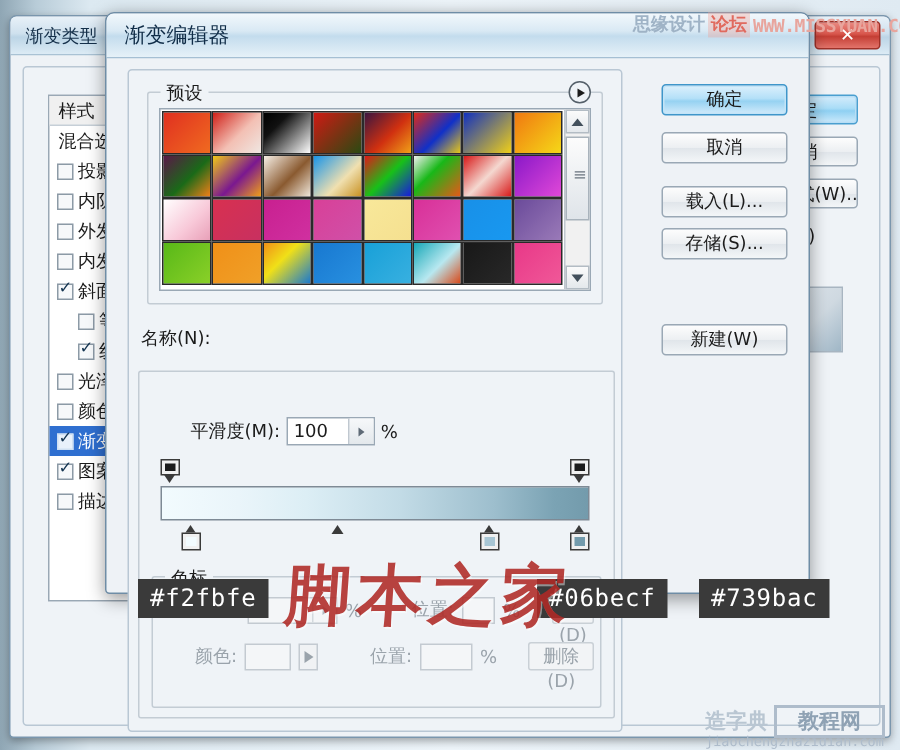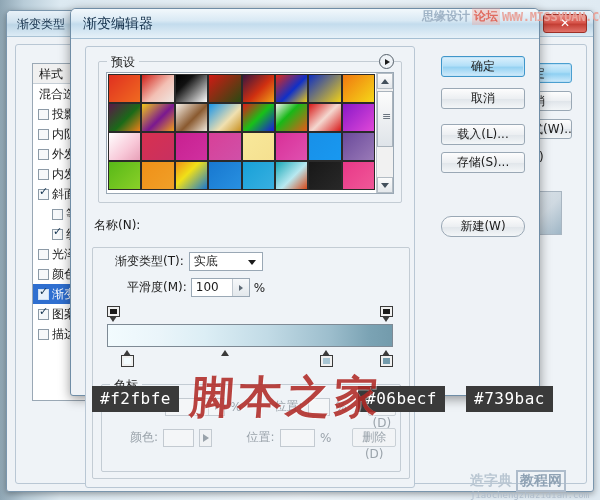--- a/index.html
+++ b/index.html
@@ -375,21 +375,21 @@
     pointer-events: none;
   }
   .wm-bottom {
     position: absolute; left: 470px; top: 470px;
     display: flex; flex-direction: column; align-items: flex-start;
   }
   .wm-bottom .r1 { display: flex; align-items: center; gap: 4px; }
   .wm-bottom .g1 { color: #b9c6d2; font-size: 14px; font-weight: bold; }
   .wm-bottom .g2 {
     color: #8fa2b4; font-size: 14px; font-weight: bold;
-    border: 2px solid #aebccb; padding: 0 2px;
+    border: 2px solid #aebccb; padding: 0 14px;
   }
   .wm-bottom .r2 {
     color: #aebccb; font-size: 9px;
     font-family: "DejaVu Sans Mono", monospace; margin-top: -2px;
   }
 </style>
 </head>
 <body>
 
 <div id="root">
@@ -528,27 +528,20 @@
             </div>
           </div>
         </div>
 
         <div class="name-row">
           <span class="lbl">名称(N):</span>
         </div>
 
         <div class="fieldset type-fs">
 
-          <div class="type-row">
-            <span class="lbl">渐变类型(T):</span>
-            <span class="combo">
-              <span>实底</span>
-              <span class="carat"></span>
-            </span>
-          </div>
 
           <div class="smooth-row">
             <span class="lbl">平滑度(M):</span>
             <span class="num-spin">
               <span class="val">100</span>
               <span class="spin"></span>
             </span>
             <span class="lbl">%</span>
           </div>
 
@@ -618,21 +611,21 @@
 
             </div>
           </div>
         </div>
       </div>
 
       <div class="ge-btn primary" style="top:16px;">确定</div>
       <div class="ge-btn" style="top:48px;">取消</div>
       <div class="ge-btn" style="top:112px;">存储(S)...</div>
       <div class="ge-btn" style="top:84px;">载入(L)...</div>
-      <div class="ge-btn" style="top:176px;border-radius:10px;">新建(W)</div>
+      <div class="ge-btn" style="top:176px;">新建(W)</div>
     </div>
   </div>
 
   <div class="tip" style="left:92px; top:386px;">#f2fbfe</div>
   <div class="tip" style="left:358px; top:386px;">#06becf</div>
   <div class="tip" style="left:466px; top:386px;">#739bac</div>
 
   <div class="wm-top">
     <span class="a">思缘设计</span>
     <span class="b">论坛</span>

